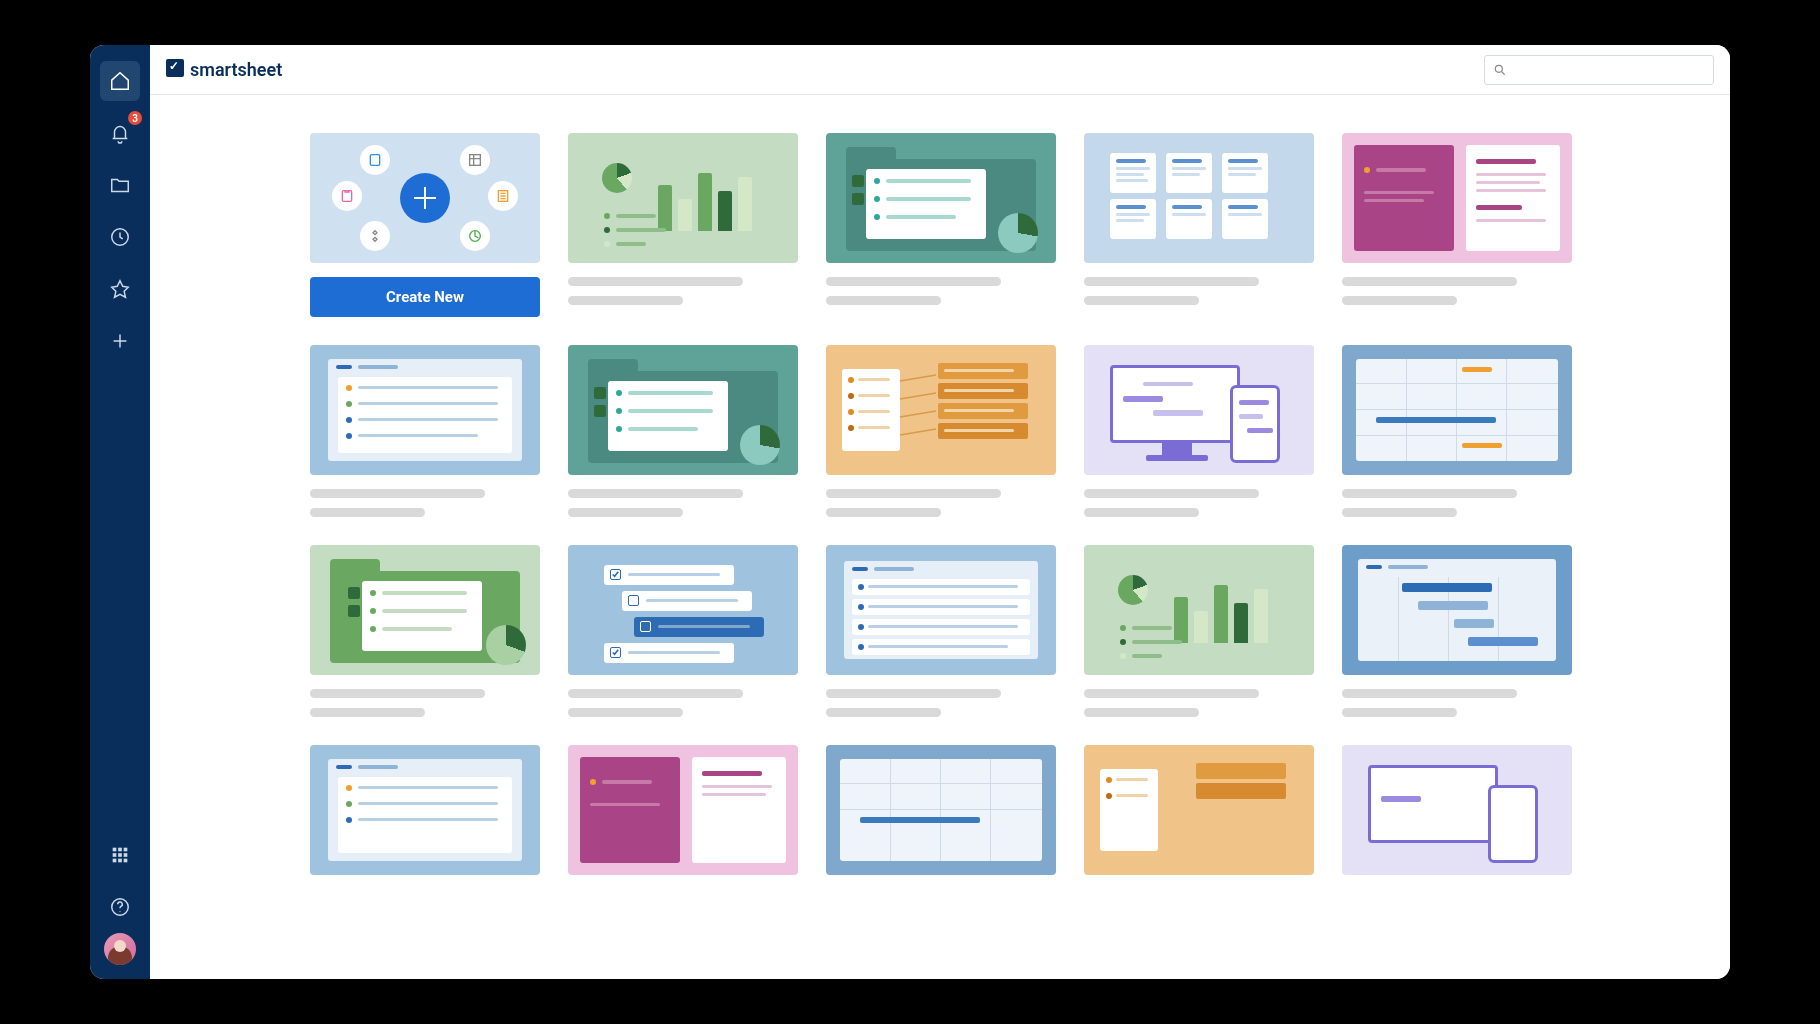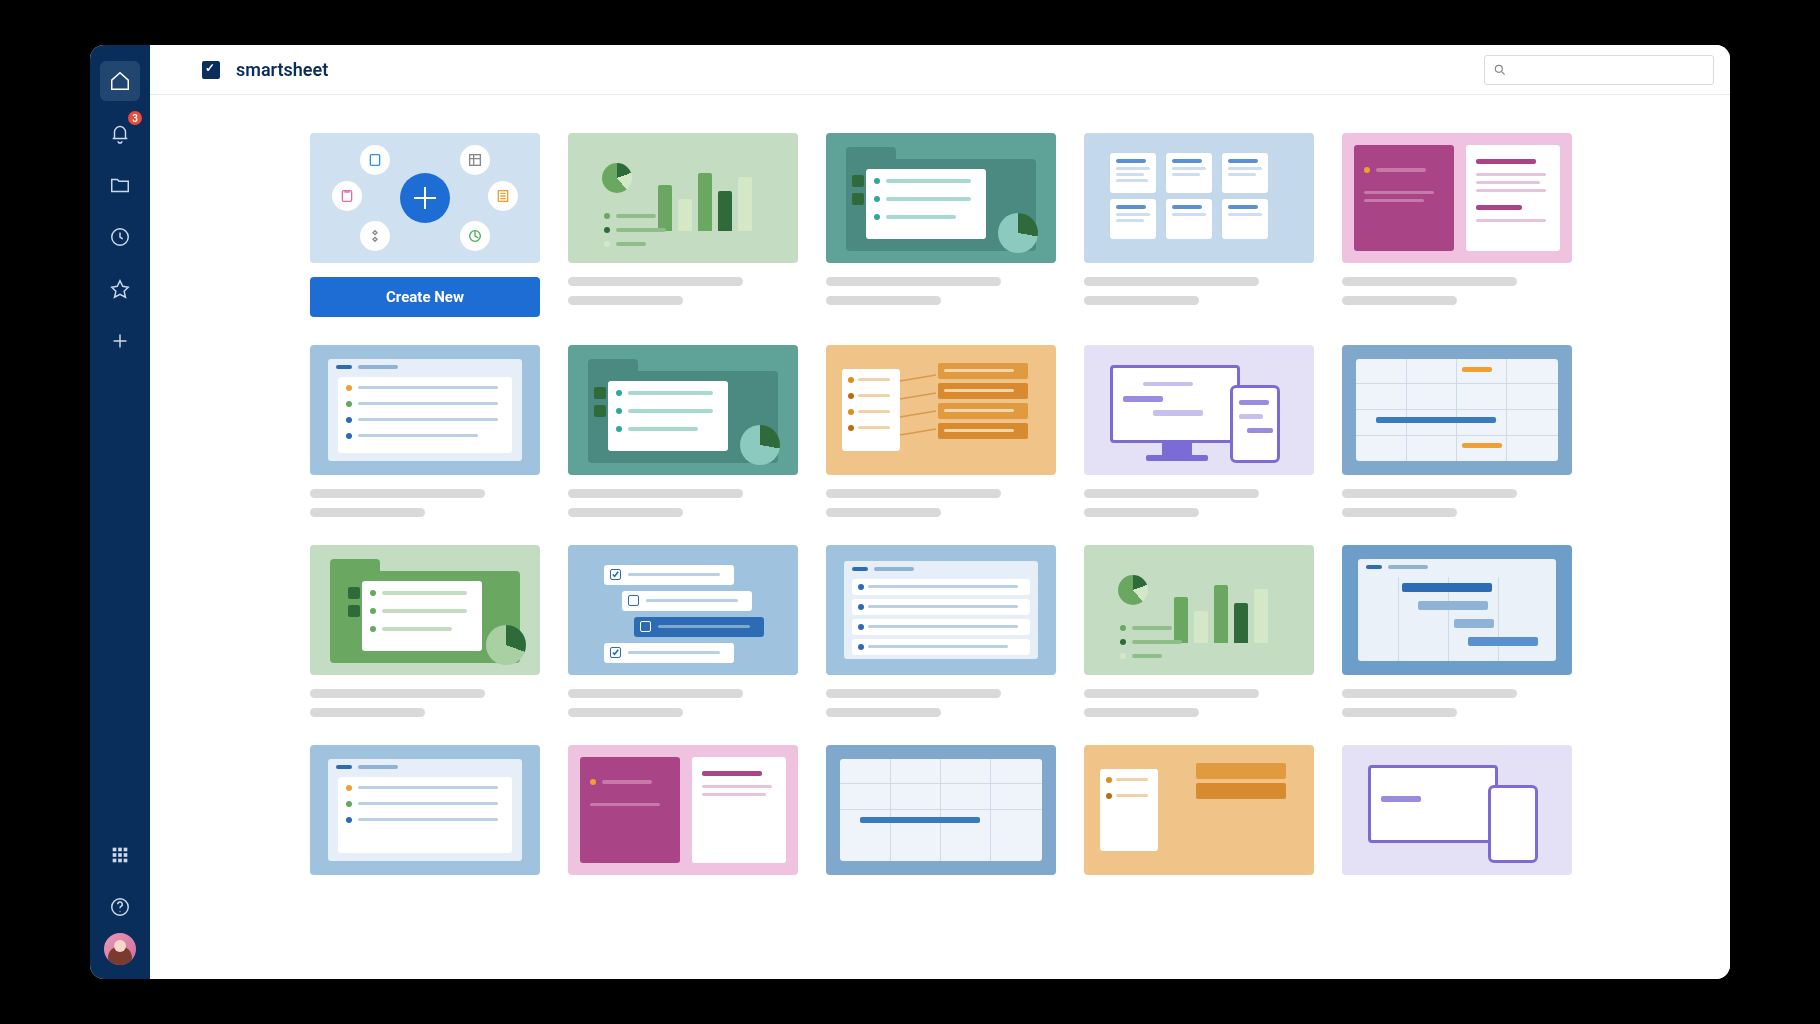--- a/index.html
+++ b/index.html
@@ -73,21 +73,21 @@
     display: flex;
     flex-direction: column;
     background: #fff;
   }
   .topbar {
     height: 50px;
     border-bottom: 1px solid #e5e8eb;
     display: flex; align-items: center;
     padding: 0 16px;
   }
-  .brand { display: flex; align-items: center; gap: 16px; color: #0a2e5c; font-weight: 600; font-size: 18px; margin-left: 36px; }
+  .brand { display: flex; align-items: flex-start; gap: 6px; color: #0a2e5c; font-weight: 600; font-size: 18px; }
   .brand-mark {
     width: 18px; height: 18px; background: #0a2e5c;
     position: relative; border-radius: 2px;
   }
   .brand-mark::after{
     content:"✓"; color:#fff; font-size:12px; position:absolute; left:3px; top:0;
   }
   .top-spacer { flex:1; }
   .search {
     width: 230px; height: 30px;

